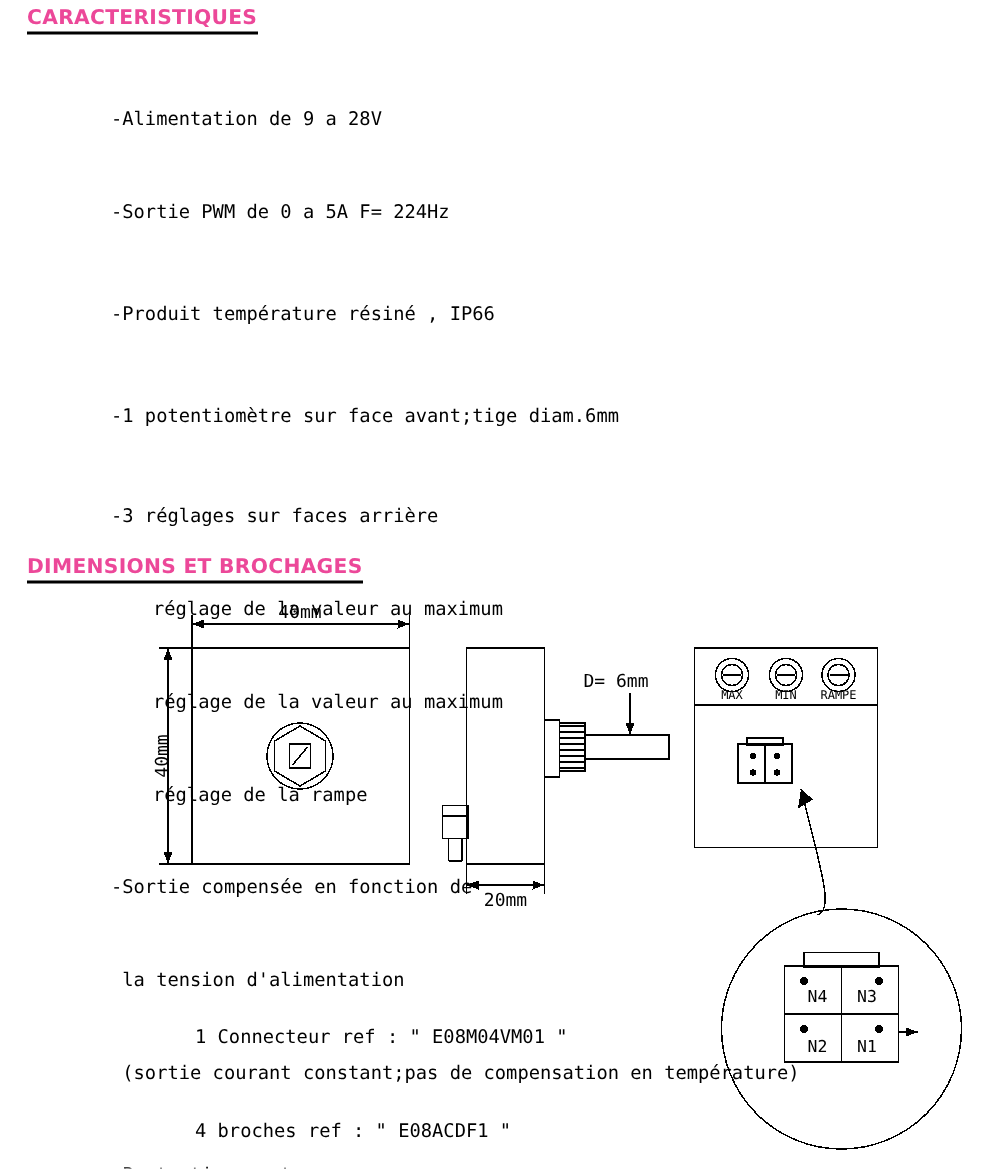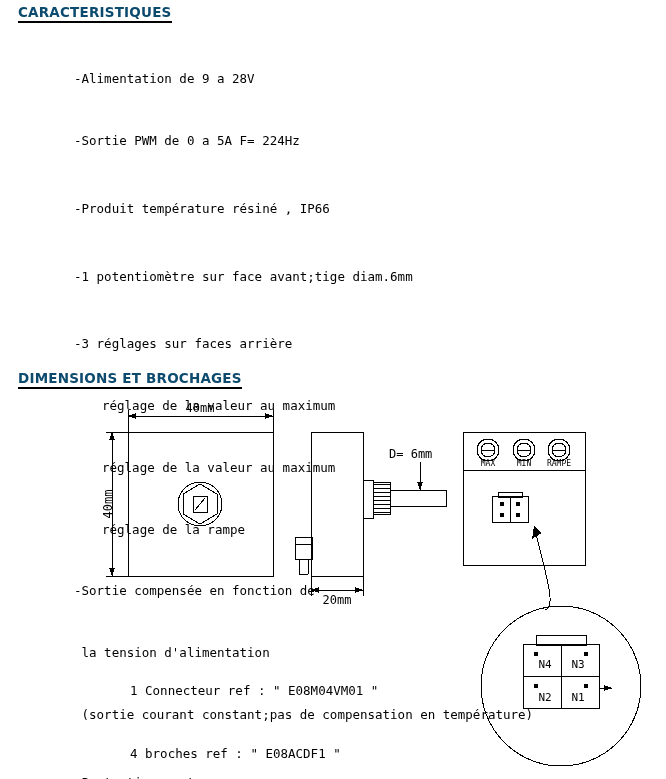--- a/index.html
+++ b/index.html
@@ -20,21 +20,21 @@
     width: 666px;
     height: 779px;
   }
   
   .section-heading {
     position: absolute;
     font-family: "DejaVu Sans", sans-serif;
     font-weight: bold;
     font-size: 13.5px;
     letter-spacing: 0.2px;
-    color: #0c4a6e;
+    color: #ec4899;
     border-bottom: 2px solid #000;
     padding-bottom: 1px;
     white-space: nowrap;
   }
   #heading-caracteristiques { left: 18px; top: 4px; }
   #heading-dimensions { left: 18px; top: 370px; }
 
   
   .spec-list {
     position: absolute;

